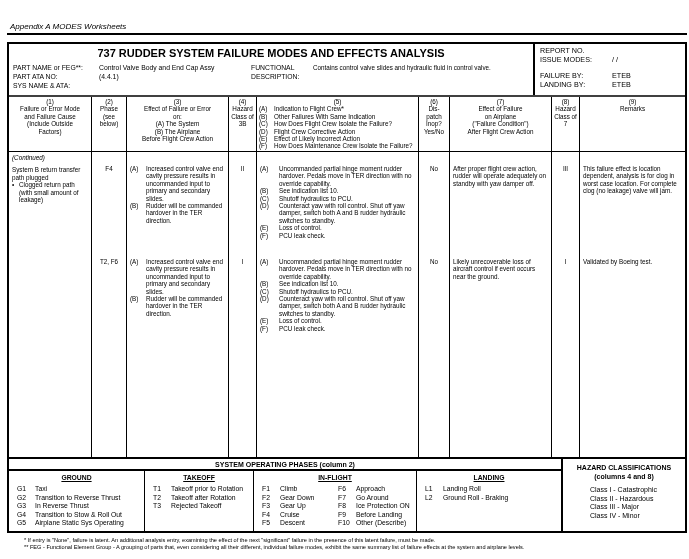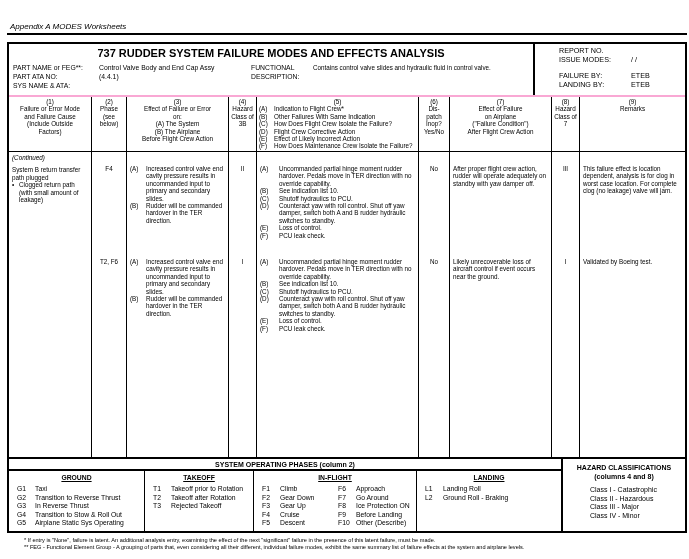--- a/index.html
+++ b/index.html
@@ -5,26 +5,26 @@
   * { margin:0; padding:0; box-sizing:border-box; }
   html,body { width:689px; height:559px; background:#ffffff; }
   body { position:relative; font-family:"Liberation Sans", sans-serif; color:#000; }
 
   .page-header { position:absolute; top:22px; left:10px; width:673px; display:flex; justify-content:space-between; font-size:8px; font-style:italic; }
   .header-rule { position:absolute; top:33px; left:7px; width:680px; height:2px; background:#000; }
 
   .main-table { position:absolute; top:42px; left:7px; width:680px; height:491px; border:2px solid #000; display:flex; flex-direction:column; }
 
   
-  .title-block { height:53px; border-bottom:2px solid #f9a8d4; display:flex; flex:none; }
+  .title-block { height:53px; border-bottom:2px solid #404040; display:flex; flex:none; }
   .tb-left { flex:1; position:relative; }
   .tb-title { text-align:center; font-weight:bold; font-size:11px; margin-top:3px; }
   .part-grid { position:absolute; left:4px; top:19px; right:2px; display:grid; grid-template-columns:86px 152px 62px 1fr; font-size:6.8px; line-height:9px; }
   .tb-right { width:152px; flex:none; border-left:2px solid #000; padding:2px 0 0 5px; font-size:7.2px; line-height:9px; }
-  .tb-right .rrow { display:flex;margin-left:19px; }
+  .tb-right .rrow { display:flex; }
   .tb-right .rlabel { width:72px; flex:none; }
   .tb-right .gap { height:7px; }
   .fdesc { font-size:6.3px; }
 
   
   .col-grid { display:grid; grid-template-columns:83px 35px 102px 28px 162px 31px 102px 28px 1fr; }
   .col-headers { height:55px; flex:none; border-bottom:1px solid #000; }
   .col-headers .cell { border-right:1px solid #000; font-size:6.3px; line-height:7.4px; text-align:center; padding-top:1px; overflow:hidden; }
   .col-headers .cell:last-child { border-right:none; }
   .pre { white-space:pre-line; }

